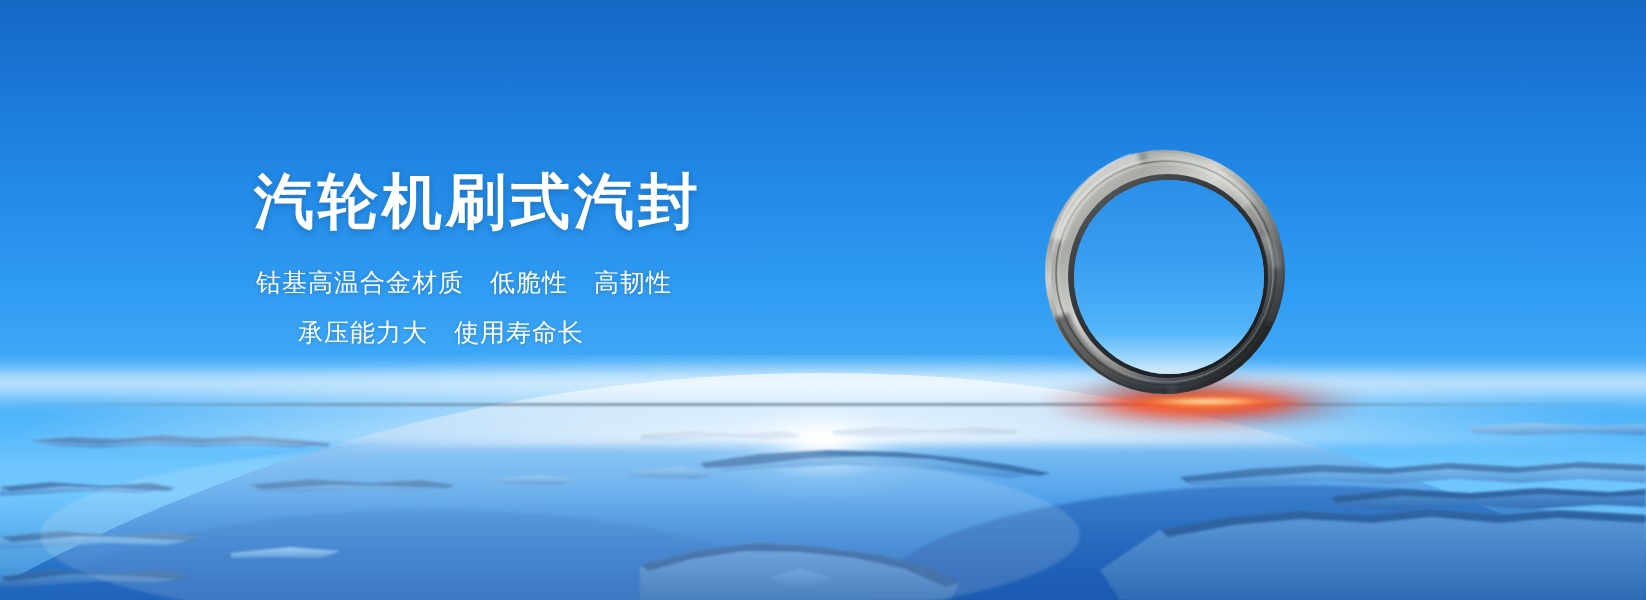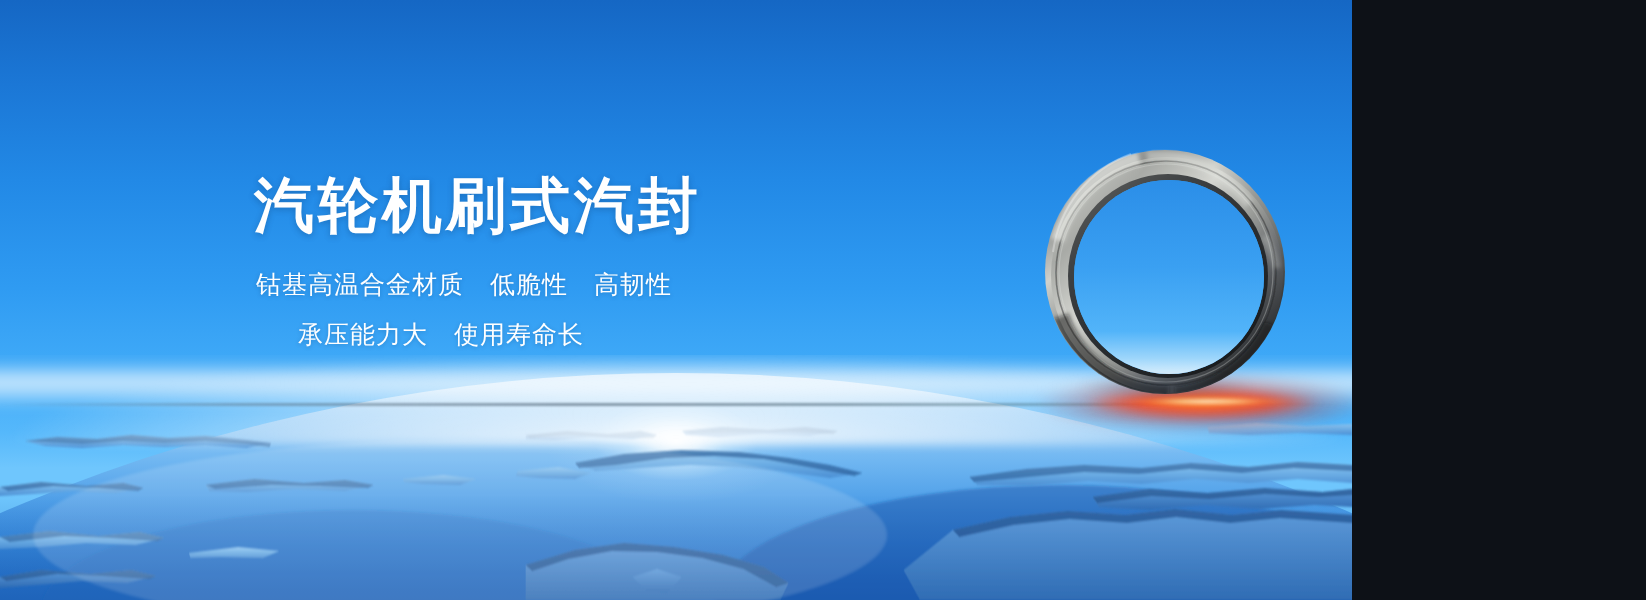--- a/index.html
+++ b/index.html
@@ -5,24 +5,24 @@
 <style>
   html, body {
     margin: 0;
     padding: 0;
     background: #0d1117;
   }
   * { box-sizing: border-box; }
 
   .banner {
     position: relative;
-    width: 1352px;
+    width: 1646px;
     height: 600px;
     overflow: hidden;
-    font-family: Liberation Serif, serif;
+    font-family: Liberation Mono, monospace;
     
     background: linear-gradient(180deg,
         #1567c4 0%,
         #1b77d6 14%,
         #2289e6 30%,
         #2f9bf2 48%,
         #41abf8 62%,
         #55b8fb 72%,
         #6fc6fd 78%);
   }

